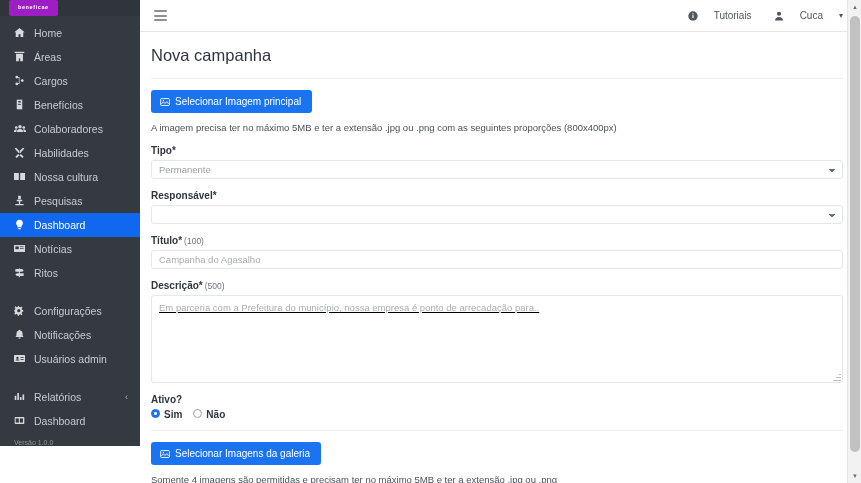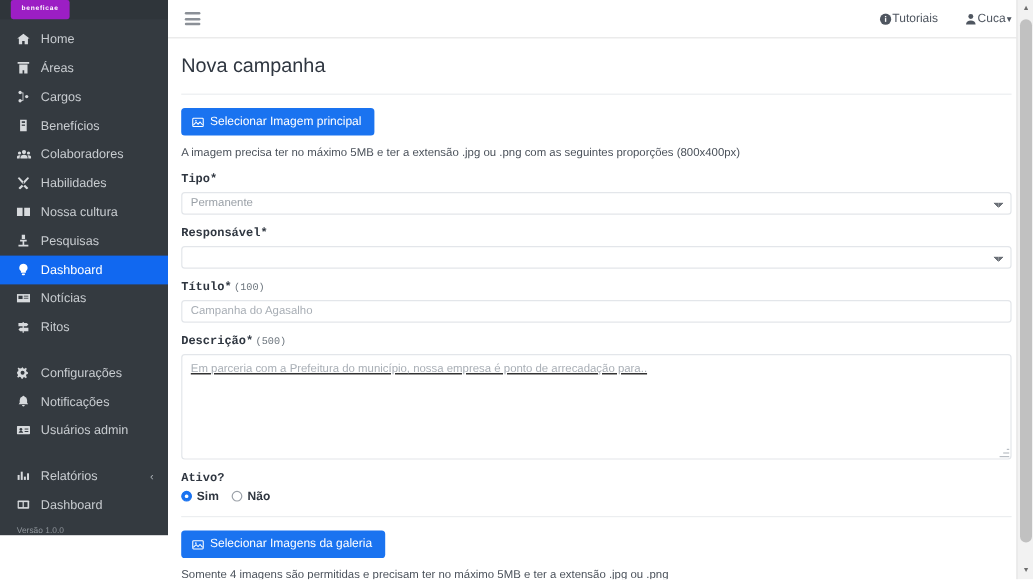--- a/index.html
+++ b/index.html
@@ -123,21 +123,21 @@
   }
   .topbar-right {
     margin-left: auto;
     display: flex;
     align-items: center;
     gap: 22px;
   }
   .top-link {
     display: flex;
     align-items: center;
-    gap: 1px;
+    gap: 16px;
     font-size: 10px;
     color: #4f5660;
     cursor: pointer;
   }
   .top-link .ico { display: inline-flex; align-items: center; color: #4f5660; }
 
   .content {
     flex: 1;
     overflow: hidden;
     padding: 14px 18px 0 11px;
@@ -173,21 +173,20 @@
     font-size: 9.5px;
     color: #4a515a;
     margin: 9px 0 12px 0;
   }
   .field-label {
     font-size: 10px;
     font-weight: bold;
     color: #2f3640;
     margin-bottom: 4px;
     display: block;
-    font-family: Liberation Mono, monospace;
   }
   .field-label .counter {
     font-weight: normal;
     font-size: 8.5px;
     color: #6c757d;
     margin-left: 2px;
   }
   .form-control {
     width: 100%;
     height: 19px;

